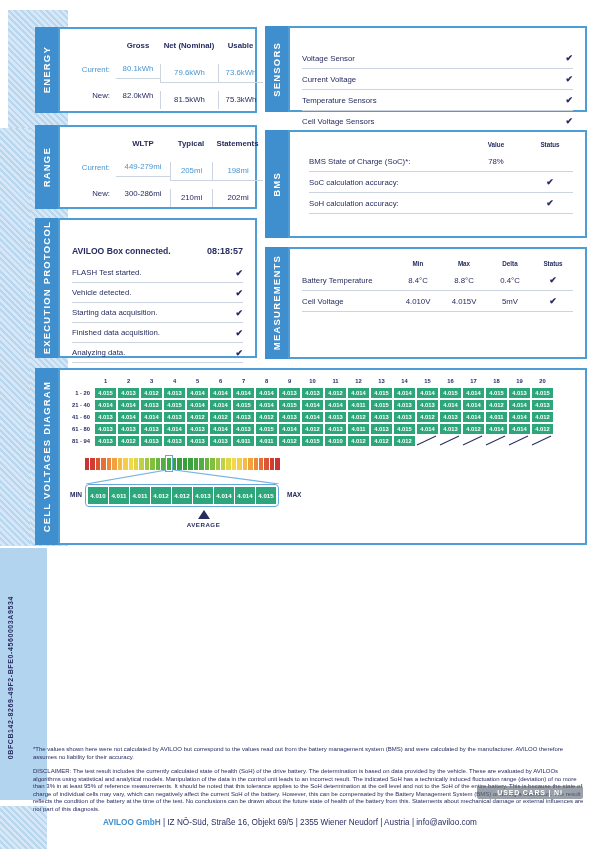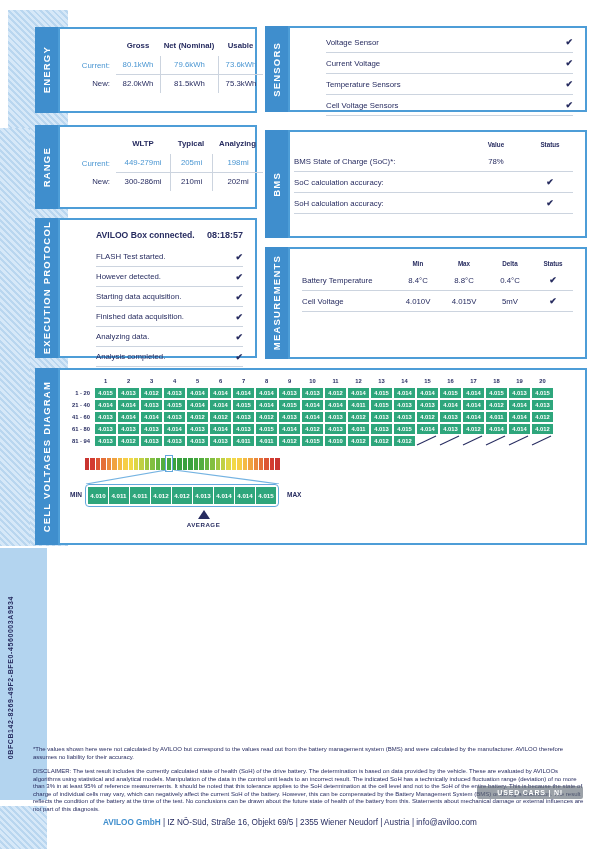--- a/index.html
+++ b/index.html
@@ -25,36 +25,36 @@
 
   
   .tbl { display:grid; padding:12px 6px 0 8px; color:#272c60; align-items:center; }
   .energy-tbl { grid-template-columns:48px 44px 58px 45px; }
   .range-tbl  { grid-template-columns:48px 54px 42px 51px; }
   .tbl .h { font-weight:bold; font-size:7.8px; text-align:center; padding-bottom:6px; }
   .tbl .lab { font-size:7.8px; text-align:right; padding-right:6px; height:18px; line-height:18px; }
   .tbl .v { font-size:7.8px; text-align:center; height:18px; line-height:18px; }
   .cur { color:#4a96d2; }
   .sep-b { border-bottom:1px solid #ccd4df; }
-  .sep-l { border-left:1px solid #ccd4df; }
-
-  
-  .list { padding:4px 12px 0 12px;margin-left:24px; }
+  .sep-l { border-left:1px solid #ccd4df;margin-top:8px; }
+
+  
+  .list { padding:20px 12px 0 12px; }
   .s-row { display:flex; justify-content:space-between; align-items:center; height:20px;
            border-bottom:1px solid #ccd4df; font-size:7.8px; color:#272c60; }
   .check { font-weight:bold; font-size:9px; color:#272c60; }
   .p-first { display:flex; justify-content:space-between; align-items:center; height:21px;
              font-weight:bold; font-size:8.6px; color:#272c60; margin-bottom:2px; }
   .p-first .time { font-size:9px; }
   .p-row { display:flex; justify-content:space-between; align-items:center; height:19px;
            border-bottom:1px solid #ccd4df; font-size:7.8px; color:#272c60; }
 
   
   .row3 { display:grid; grid-template-columns:1fr 62px 46px; align-items:center; }
-  .bms-wrap { padding:6px 12px 0 4px; color:#272c60; }
+  .bms-wrap { padding:6px 12px 0 19px; color:#272c60; }
   .hdr { font-size:6.3px; font-weight:bold; text-align:center; color:#272c60; }
   .row3.data { height:20px; border-bottom:1px solid #ccd4df; font-size:7.8px; }
   .row3 .c, .row5 .c { text-align:center; }
 
   
   .meas-wrap { padding:8px 12px 0 12px; color:#272c60; }
   .row5 { display:grid; grid-template-columns:1fr 46px 46px 46px 40px; align-items:center; }
   .row5.data { height:20px; border-bottom:1px solid #ccd4df; font-size:7.8px; }
 
   
@@ -123,21 +123,21 @@
 
 <div class="section" style="left:35px; top:125px; width:222px; height:84px;">
   <div class="tab">
       <span>RANGE</span>
     </div>
   <div class="card">
     <div class="tbl range-tbl">
       <div class="h"></div>
       <div class="h">WLTP</div>
       <div class="h">Typical</div>
-      <div class="h">Analyzing</div>
+      <div class="h">Statements</div>
       <div class="lab cur">Current:</div>
       <div class="v cur sep-b">449-279mi</div>
       <div class="v cur sep-b sep-l">205mi</div>
       <div class="v cur sep-b sep-l">198mi</div>
       <div class="lab">New:</div>
       <div class="v">300-286mi</div>
       <div class="v sep-l">210mi</div>
       <div class="v sep-l">202mi</div>
     </div>
   </div>
@@ -151,21 +151,21 @@
     <div class="list">
       <div class="p-first">
         <span>AVILOO Box connected.</span>
         <span class="time">08:18:57</span>
       </div>
       <div class="p-row">
           <span>FLASH Test started.</span>
           <span class="check">✔</span>
         </div>
       <div class="p-row">
-          <span>However detected.</span>
+          <span>Vehicle detected.</span>
           <span class="check">✔</span>
         </div>
       <div class="p-row">
           <span>Starting data acquisition.</span>
           <span class="check">✔</span>
         </div>
       <div class="p-row">
           <span>Finished data acquisition.</span>
           <span class="check">✔</span>
         </div>

